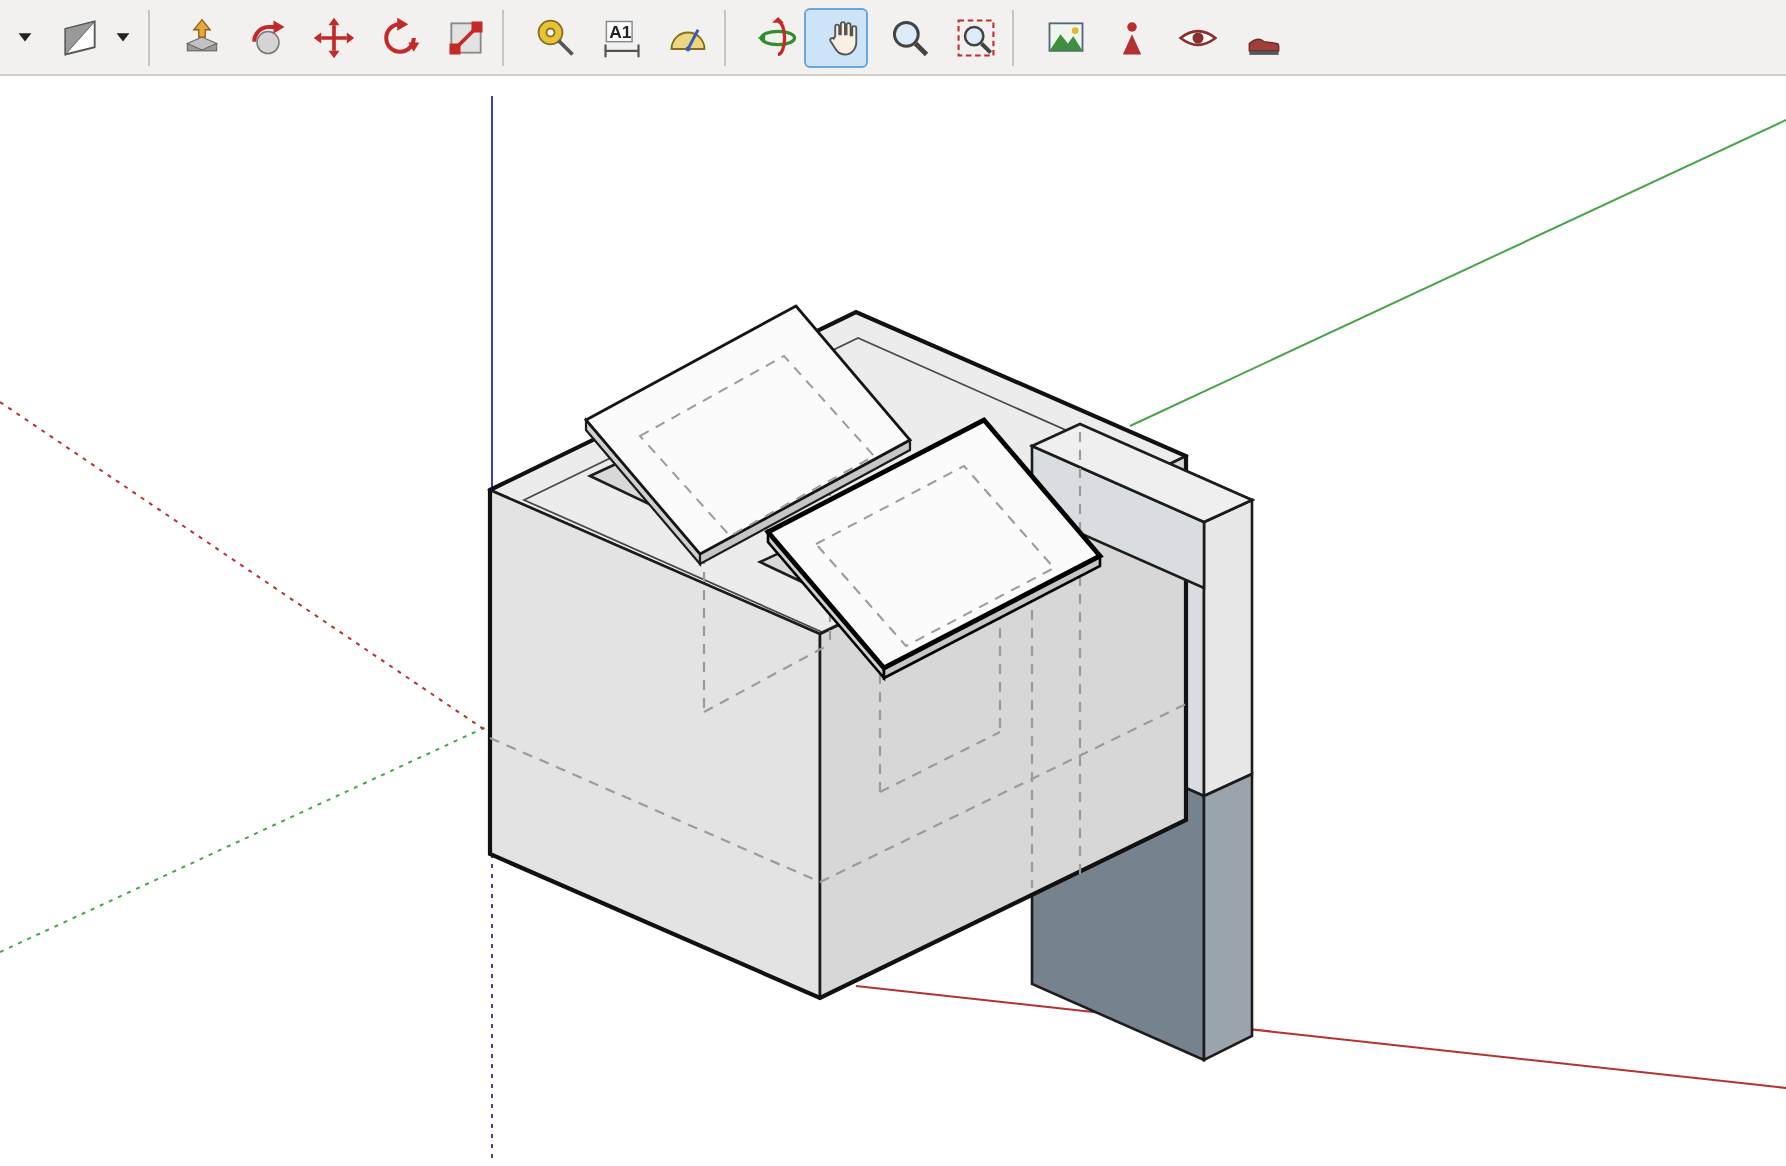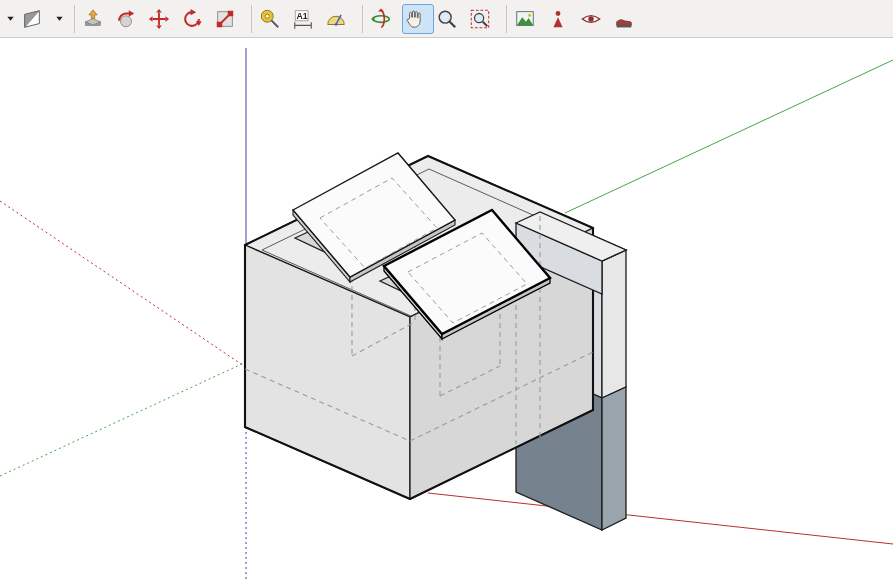--- a/index.html
+++ b/index.html
@@ -5,21 +5,21 @@
   html,body{margin:0;padding:0;}
   body{
     width:893px;height:583px;overflow:hidden;background:#fff;
     font-family:"Liberation Sans",sans-serif;
   }
   .toolbar{
     height:38px;background:#f2f1ef;border-bottom:1px solid #cfccc9;
     display:flex;align-items:center;padding:0 4px;gap:1px;box-sizing:border-box;
   }
   .tb-btn{
-    width:32px;height:30px;display:flex;align-items:center;justify-content:flex-start;
+    width:32px;height:30px;display:flex;align-items:center;justify-content:flex-end;
     border:1px solid transparent;border-radius:3px;background:transparent;padding:0;
   }
   .tb-btn.small{width:15px;}
   .tb-btn.selected{background:#cde3f7;border-color:#6da5d8;}
   .tb-btn svg{width:22px;height:22px;display:block;}
   .tb-btn.small svg{width:11px;height:11px;}
   .sep{width:1px;height:28px;background:#c9c6c2;margin:0 5px;flex:0 0 auto;}
   .canvas{position:relative;width:893px;height:544px;background:#fff;}
   .canvas svg{display:block;}
   text.icon-label{font-family:"Liberation Sans",sans-serif;}

